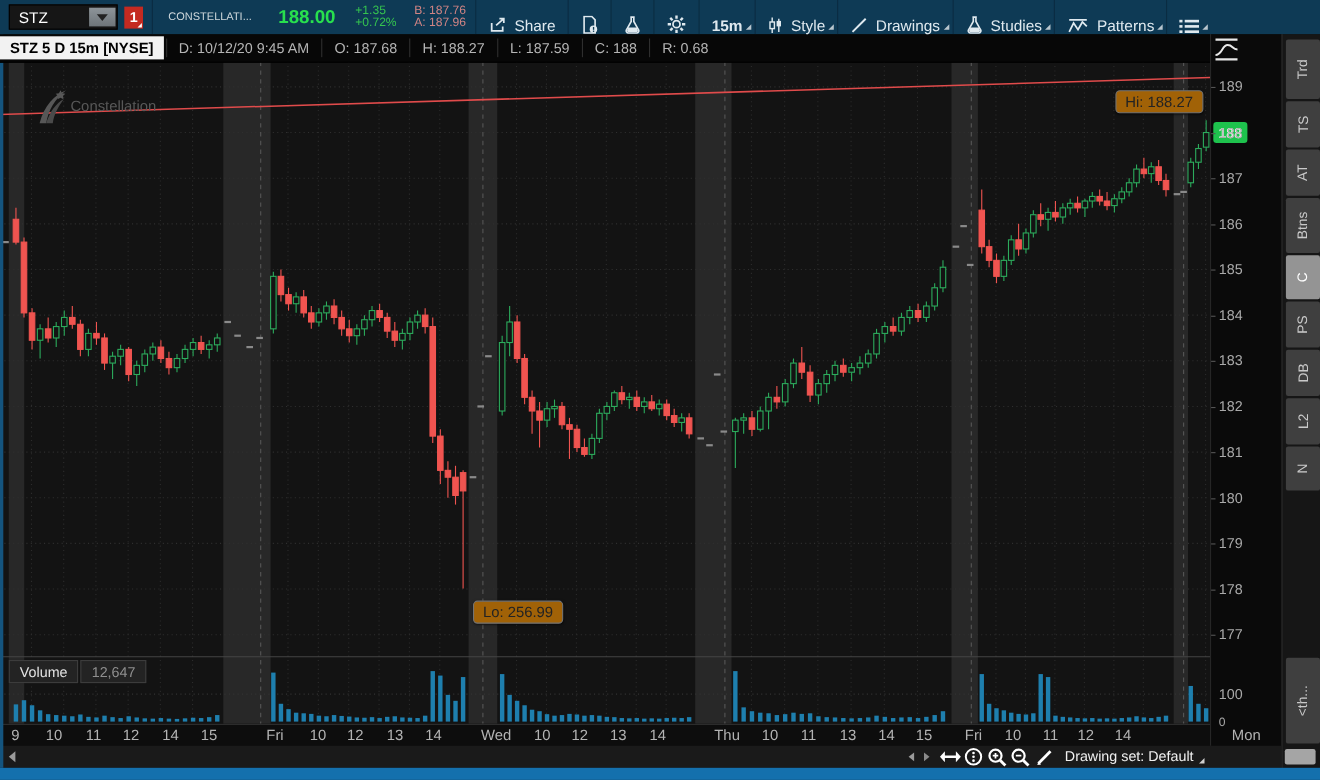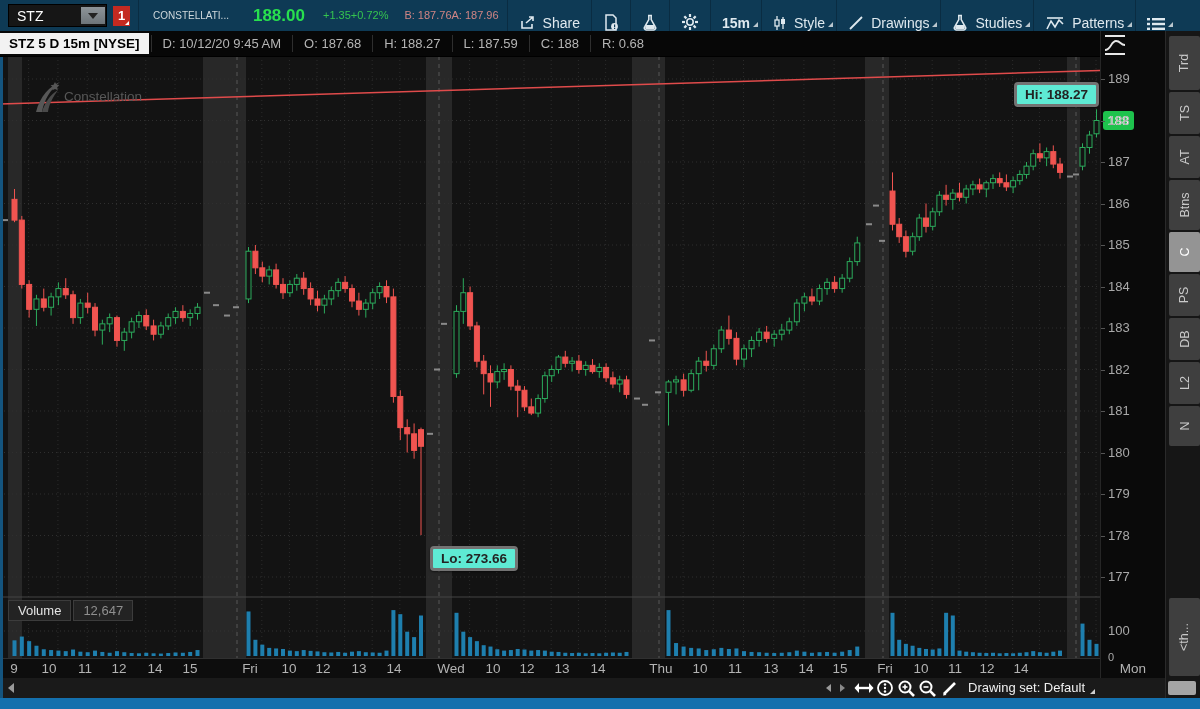--- a/index.html
+++ b/index.html
@@ -11,34 +11,34 @@
   .tbtn{position:relative;display:flex;align-items:flex-end;gap:7px;padding:0 11px;height:31px;color:#dfe9ef;font-size:14px;cursor:pointer;flex:none;white-space:nowrap;}
   .dd:after{content:'';position:absolute;right:3px;bottom:4px;border-left:5px solid transparent;border-bottom:5px solid #b9c6ce;}
   #symbolbox{margin-left:8px;width:97px;height:21px;background:#161616;border:1px solid #000;display:flex;align-items:center;flex:none;}
   #symbolbox .sym{flex:1;color:#fff;font-size:14px;padding-left:8px;}
   #symbolbox .drop{width:24px;height:17px;margin-right:1px;background:linear-gradient(#8d9499,#6e757a);display:flex;align-items:center;justify-content:center;}
   #symbolbox .drop i{border-left:5px solid transparent;border-right:5px solid transparent;border-top:6px solid #222;}
   #alertbadge{position:relative;margin-left:6px;width:17px;height:20px;background:#c42a21;color:#fff;font-size:13px;font-weight:bold;display:flex;align-items:center;justify-content:center;flex:none;}
   #alertbadge:after{content:'';position:absolute;right:1px;bottom:1px;border-left:4px solid transparent;border-bottom:4px solid #fff;}
   .company{color:#cfd8dc;font-size:10px;padding:0 14px;white-space:nowrap;}
   .lastpx{color:#28e04e;font-size:17px;font-weight:bold;padding:0 10px;}
-  .stack{display:flex;flex-direction:row;justify-content:center;line-height:11px;font-size:11px;padding:0 8px;}
+  .stack{display:flex;flex-direction:column;justify-content:center;line-height:11px;font-size:11px;padding:0 8px;}
   .stack.grn{color:#35c44f;} .stack.pnk{color:#d08484;}
   .tf-label{font-weight:bold;font-size:14px;}
   svg.ic{display:block;}
   
   #ohlcrow{left:0;top:31px;width:1100px;height:25px;background:#070707;display:flex;align-items:center;z-index:4;border-bottom:1px solid #000;}
   #ohlctitle{background:#f2f2f2;color:#000;font-weight:bold;font-size:13.5px;padding:3px 9px;margin-right:2px;white-space:nowrap;}
   .ocell{color:#b5b5b5;font-size:13px;padding:0 11px;border-left:1px solid #2e2e2e;white-space:nowrap;height:17px;display:flex;align-items:center;}
   .ocell:first-of-type{border-left:none;}
   
   #chart-svg{left:0;top:0;z-index:1;}
   #leftedge{left:0;top:31px;width:3px;height:667px;background:#14547e;z-index:3;}
   
-  .bubble{background:#5eead4;color:#232323;border:3px solid #737373;border-radius:4px;font-size:13.5px;padding:2px 8px;z-index:3;white-space:nowrap;box-shadow:0 1px 2px rgba(0,0,0,.5);font-weight:bold;}
+  .bubble{background:#a16207;color:#232323;border:1px solid #737373;border-radius:4px;font-size:13.5px;padding:2px 8px;z-index:3;white-space:nowrap;box-shadow:0 1px 2px rgba(0,0,0,.5);}
   #watermark{display:flex;align-items:center;gap:2px;color:#585858;font-size:13.5px;z-index:2;}
   .chip{display:inline-block;background:#232323;border:1px solid #3c3c3c;font-size:13px;padding:2px 9px;margin-right:2px;}
   
   #price-axis{left:1100px;top:31px;width:65px;height:647px;background:#0a0a0a;z-index:2;border-left:1px solid #262626;}
   .plabel{position:absolute;left:7px;color:#a9a9a9;font-size:13px;}
   .ptick{position:absolute;left:0;width:4px;height:1px;background:#555;}
   #pxbadge{position:absolute;left:2px;width:31px;height:19px;background:#1ec24d;border-radius:3px;color:#fff;font-weight:bold;font-size:13px;display:flex;align-items:center;justify-content:center;}
   
   #sidebar{left:1165px;top:31px;width:35px;height:667px;background:#161616;z-index:2;border-left:1px solid #2a2a2a;}
   .vtab{position:absolute;left:3px;width:31px;background:#3f3f3f;border-radius:2px;display:flex;align-items:center;justify-content:center;cursor:pointer;}
@@ -668,21 +668,21 @@
   <div id="watermark" class="abs" style="left:28px;top:76px;">
     <svg width="34" height="40" viewBox="0 0 34 40">
       <path d="M8 36 C12 20 22 10 32 6 C22 14 16 24 14 36 Z" fill="#575757"></path>
       <path d="M14 36 C17 26 23 18 30 14 C25 21 21 28 20 36 Z" fill="#4a4a4a"></path>
       <path d="M27 6 l1.4 2.8 3 .4 -2.2 2.1 .5 3 -2.7-1.4 -2.7 1.4 .5-3 -2.2-2.1 3-.4 z" fill="#575757"></path>
     </svg>
     <span>Constellation</span>
   </div>
 
   <div class="bubble abs" style="left:1014px;top:82px;">Hi: 188.27</div>
-  <div class="bubble abs" style="left:430px;top:546px;">Lo: 273.66</div>
+  <div class="bubble abs" style="left:430px;top:546px;">Lo: 256.99</div>
 
   <div class="abs" style="left:8px;top:600px;z-index:2;">
     <span class="chip" style="color:#e3e3e3;">Volume</span><span class="chip" style="color:#8f8f8f;">12,647</span>
   </div>
 
   <div id="price-axis" class="abs">
     <svg class="abs" style="left:2px;top:3px;" width="24" height="22" viewBox="0 0 24 22">
       <line x1="2" y1="2" x2="22" y2="2" stroke="#e8e8e8" stroke-width="2"></line>
       <path d="M2 16 C8 16 8 7 13 7 C18 7 17 11 22 11" fill="none" stroke="#e8e8e8" stroke-width="1.8"></path>
       <line x1="2" y1="20" x2="22" y2="20" stroke="#e8e8e8" stroke-width="2"></line>

